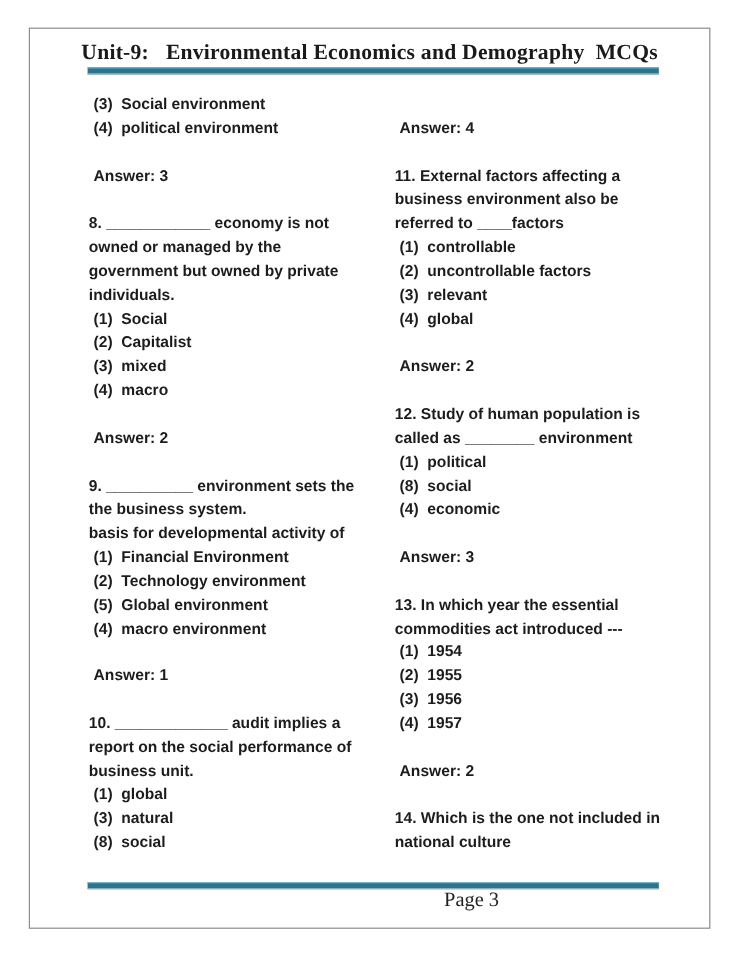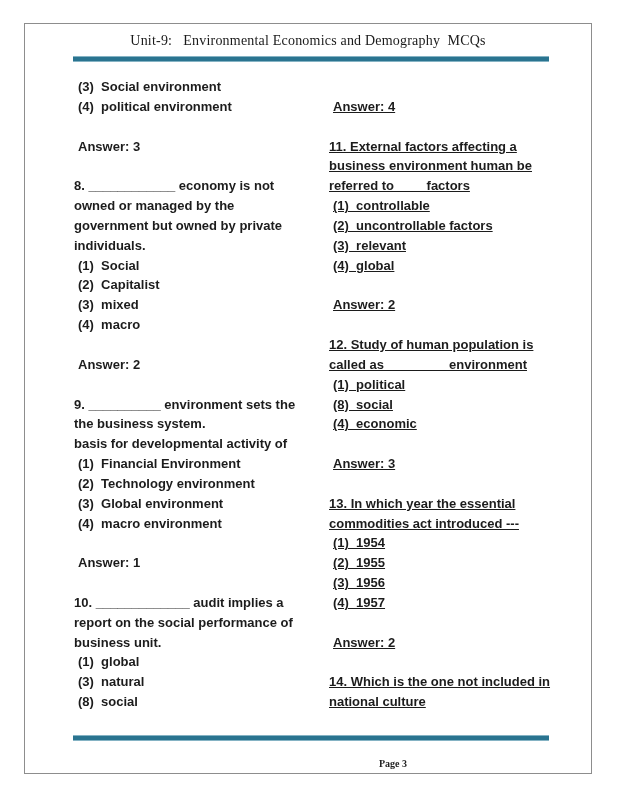--- a/index.html
+++ b/index.html
@@ -12,42 +12,42 @@
   .canvas{
     position:relative;width:618px;height:800px;background:#ffffff;
     font-family:"Liberation Sans",sans-serif;overflow:hidden;
   }
   .page{
     position:absolute;left:24px;top:23px;width:568px;height:751px;
     background:#ffffff;border:1px solid var(--border);box-sizing:border-box;
   }
   .page-title{
     position:absolute;left:0;top:9px;width:100%;text-align:center;
-    font-family:"Liberation Serif",serif;font-size:14px;font-weight:400;
+    font-family:"Liberation Serif",serif;font-size:18px;font-weight:700;
     color:#1a1a1a;white-space:pre;letter-spacing:0.2px;
   }
   .rule{
     position:absolute;left:48px;width:476px;height:4px;
     background:var(--accent);
     border-top:1px solid var(--accent-edge);
     border-bottom:1px solid var(--accent-edge);
   }
   .rule-header{top:32px;}
   .rule-footer{top:711px;}
   .col{
     position:absolute;top:53px;width:254px;
     font-size:13px;font-weight:700;color:var(--text);
   }
   .col-left{left:49px;}
-  .col-right{left:304px;text-decoration:underline;}
+  .col-right{left:304px;}
   .line{height:19.85px;line-height:19.85px;white-space:pre;overflow:visible;}
   .line.option,.line.answer{padding-left:4px;}
   .page-number{
-    position:absolute;left:318px;top:734px;width:100px;text-align:center;
-    font-family:"Liberation Serif",serif;font-size:10px;font-weight:700;color:#222222;
+    position:absolute;left:318px;top:716px;width:100px;text-align:center;
+    font-family:"Liberation Serif",serif;font-size:17px;font-weight:400;color:#222222;
   }
 </style>
 </head>
 <body>
 
 <div class="canvas">
   <div class="page">
     <div class="page-title">Unit-9:   Environmental Economics and Demography  MCQs</div>
     <div class="rule rule-header"></div>
 
@@ -66,38 +66,38 @@
         <div class="line option">(3)  mixed</div>
         <div class="line option">(4)  macro</div>
         <div class="line blank"></div>
         <div class="line answer">Answer: 2</div>
         <div class="line blank"></div>
         <div class="line question">9. __________ environment sets the</div>
         <div class="line text">the business system.</div>
         <div class="line text">basis for developmental activity of</div>
         <div class="line option">(1)  Financial Environment</div>
         <div class="line option">(2)  Technology environment</div>
-        <div class="line option">(3)  Global environment</div>
+        <div class="line option">(5)  Global environment</div>
         <div class="line option">(4)  macro environment</div>
         <div class="line blank"></div>
         <div class="line answer">Answer: 1</div>
         <div class="line blank"></div>
         <div class="line question">10. _____________ audit implies a</div>
         <div class="line text">report on the social performance of</div>
         <div class="line text">business unit.</div>
         <div class="line option">(1)  global</div>
         <div class="line option">(3)  natural</div>
         <div class="line option">(8)  social</div>
       </div>
     <div class="col col-right">
         <div class="line blank"></div>
         <div class="line answer">Answer: 4</div>
         <div class="line blank"></div>
         <div class="line question">11. External factors affecting a</div>
-        <div class="line text">business environment human be</div>
+        <div class="line text">business environment also be</div>
         <div class="line text">referred to ____factors</div>
         <div class="line option">(1)  controllable</div>
         <div class="line option">(2)  uncontrollable factors</div>
         <div class="line option">(3)  relevant</div>
         <div class="line option">(4)  global</div>
         <div class="line blank"></div>
         <div class="line answer">Answer: 2</div>
         <div class="line blank"></div>
         <div class="line question">12. Study of human population is</div>
         <div class="line text">called as ________ environment</div>

